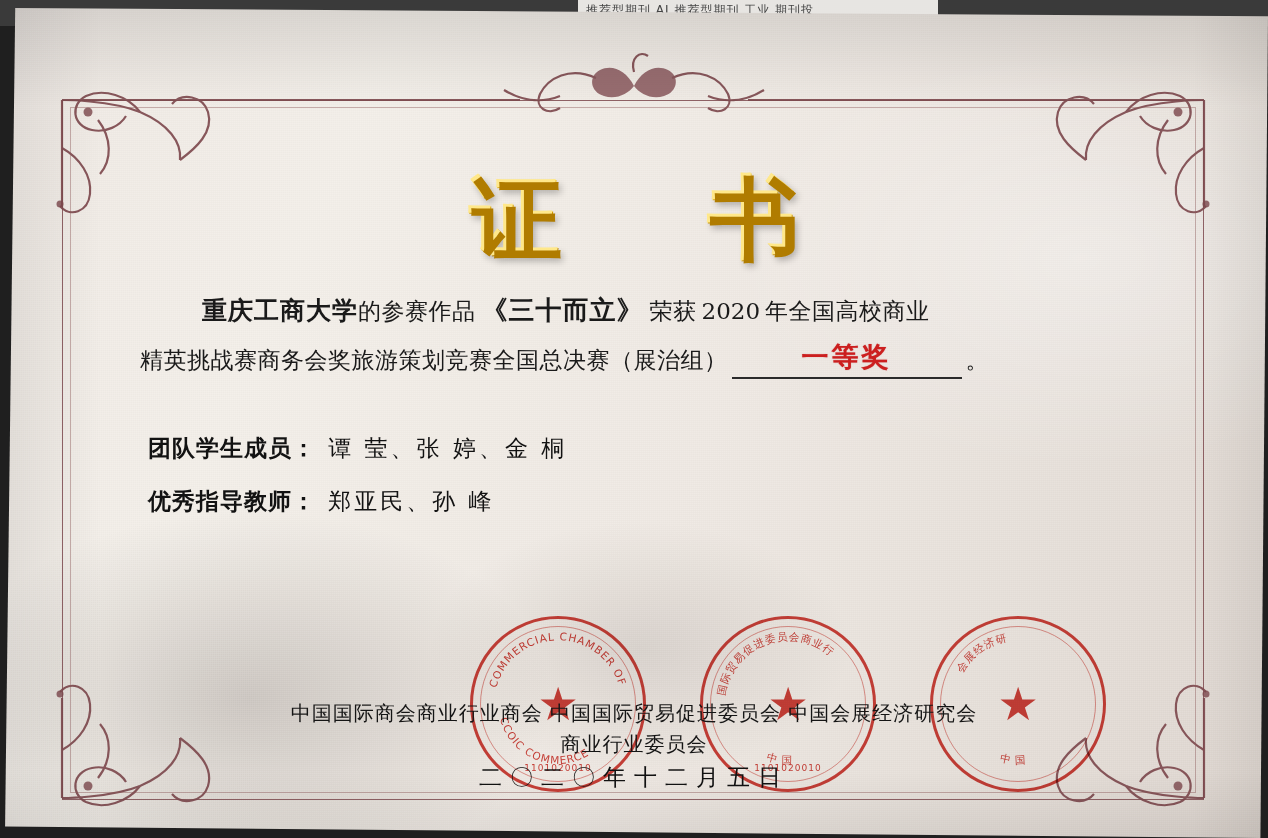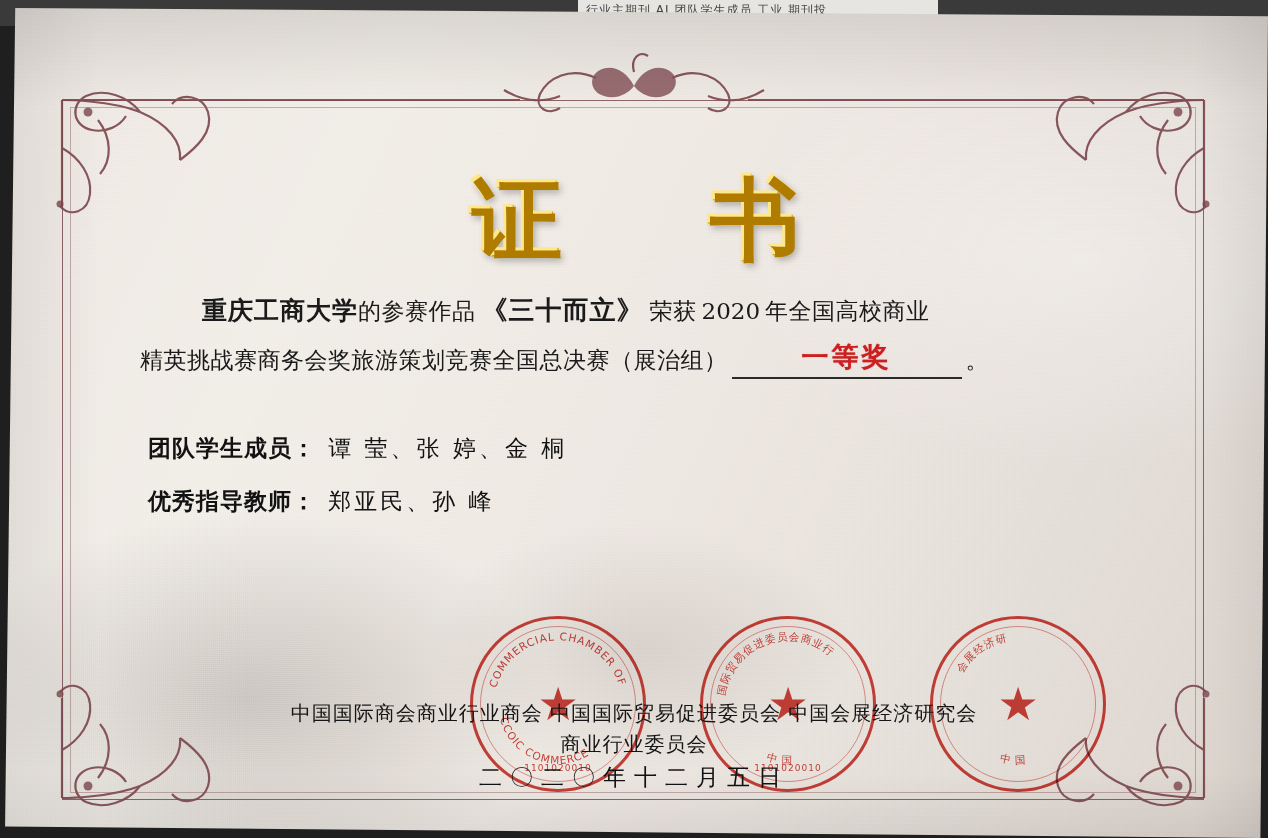--- a/index.html
+++ b/index.html
@@ -252,21 +252,21 @@
     color: #111;
   }
 </style>
 </head>
 <body>
 
 <div id="stage">
 
   <div class="bg-strip"></div>
   <div class="bg-window">
-    <div class="bg-window-text">行业主期刊 AI 团队学生成员  工业 期刊投</div>
+    <div class="bg-window-text">推荐型期刊 AI 推荐型期刊  工业 期刊投</div>
   </div>
 
   <div class="paper">
     <div class="paper-grain"></div>
 
     <svg class="frame" viewBox="0 0 1268 830">
       <g stroke="#7c474c" fill="none" stroke-width="2.2" opacity="0.9">
 
         <path d="M634 78 C626 62 612 56 600 62 C588 68 590 84 604 88 C616 92 628 86 634 78 Z" fill="#7c474c" stroke="none" opacity=".85"></path>
         <path d="M634 78 C642 62 656 56 668 62 C680 68 678 84 664 88 C652 92 640 86 634 78 Z" fill="#7c474c" stroke="none" opacity=".85"></path>

